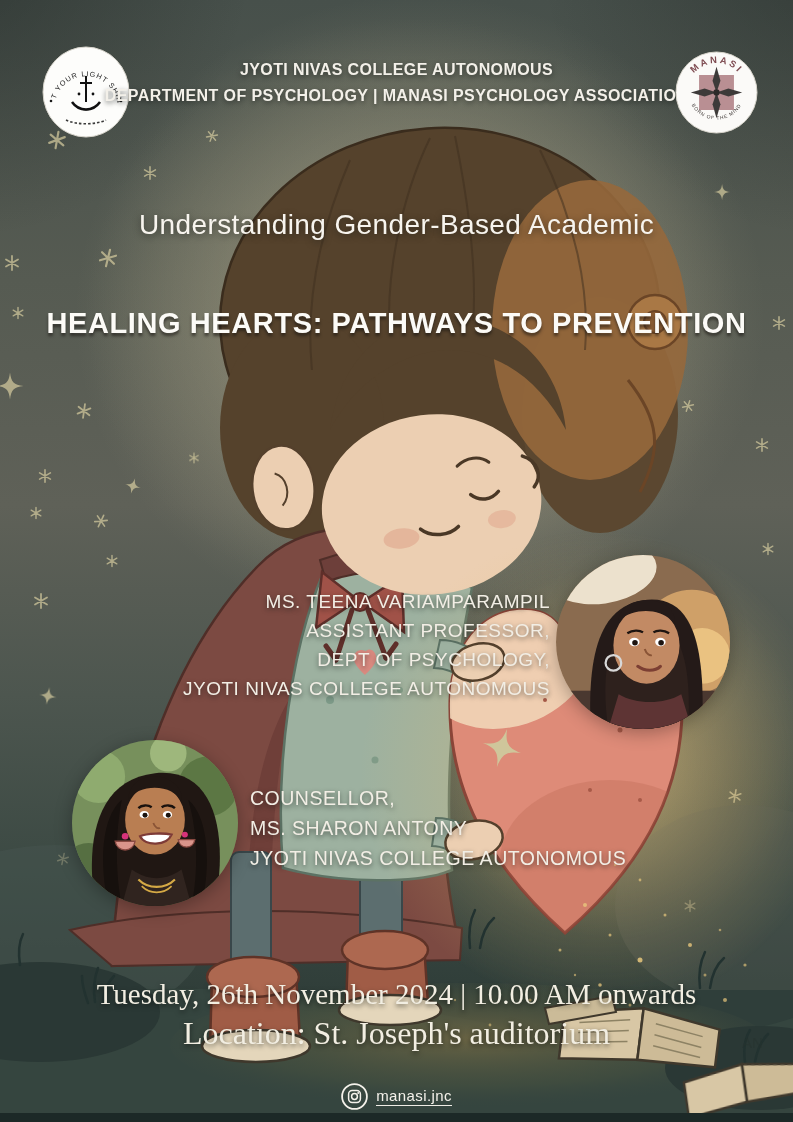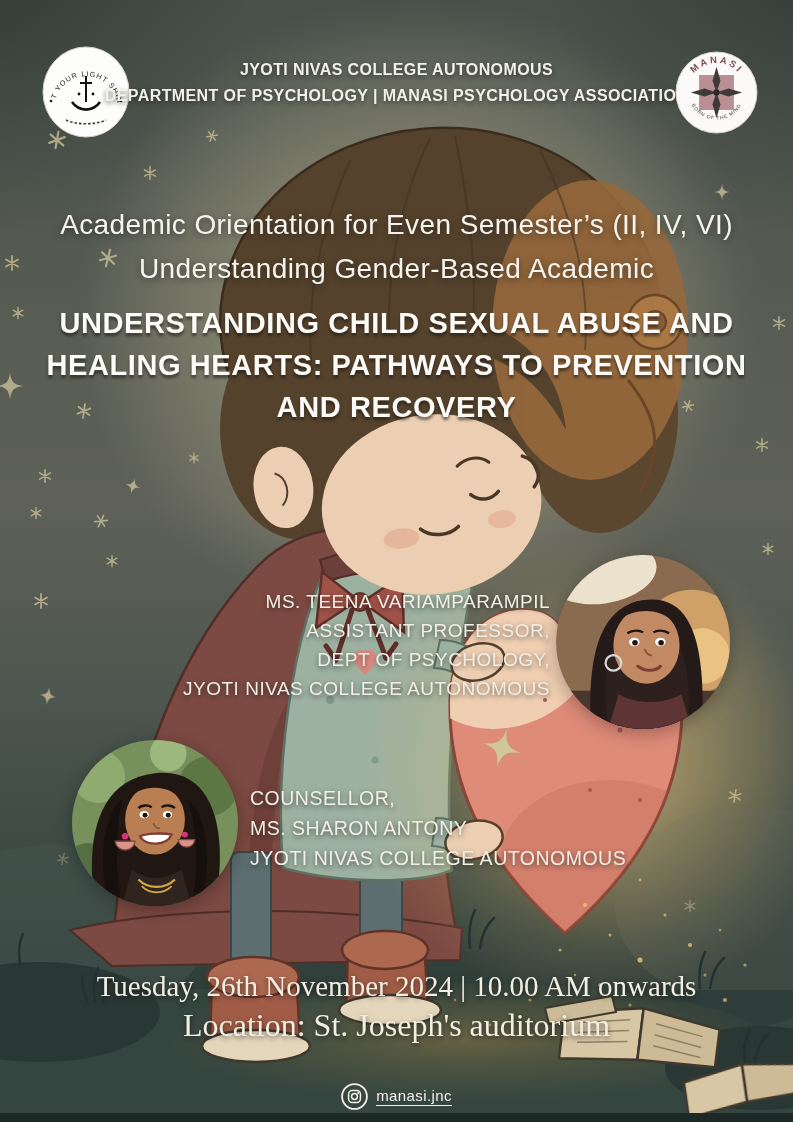--- a/index.html
+++ b/index.html
@@ -35,21 +35,21 @@
   .sp1{right:243px;top:587px;text-align:right;line-height:29px;}
   .sp2{left:250px;top:783px;text-align:left;line-height:30px;font-size:19.5px;}
   .photo{position:absolute;border-radius:50%;overflow:hidden;box-shadow:0 4px 18px rgba(0,0,0,.30);}
   .photo-1{left:556px;top:555px;width:174px;height:174px;}
   .photo-2{left:72px;top:740px;width:166px;height:166px;}
   .photo svg{width:100%;height:100%;}
   
   .event-info{position:absolute;left:0;right:0;top:966px;text-align:center;
     font-family:"Liberation Serif",serif;color:#f2eee2;
     text-shadow:0 2px 5px rgba(10,14,12,.6);}
-  .event-info .l1{font-size:29px;line-height:40px;}
+  .event-info .l1{font-size:29px;line-height:40px;margin-top:8px;}
   .event-info .l2{font-size:32px;line-height:38px;}
   
   .footer{position:absolute;left:0;right:0;top:1083px;display:flex;justify-content:center;
     align-items:center;gap:8px;}
   .ig-handle{color:#f4f1ea;font-size:15px;letter-spacing:.4px;text-decoration:none;
     border-bottom:1.2px solid #f0ede6;padding-bottom:1px;}
   .bottom-strip{position:absolute;left:0;bottom:0;width:100%;height:9px;background:#1c2927;}
 </style>
 </head>
 <body>
@@ -313,28 +313,25 @@
           <textPath href="#manasiTop" startOffset="50%" text-anchor="middle">MANASI</textPath>
         </text>
         <text font-size="5" fill="#4a4442" letter-spacing="0.8" font-family="Liberation Sans,sans-serif">
           <textPath href="#manasiBottom" startOffset="50%" text-anchor="middle">BORN OF THE MIND</textPath>
         </text>
       </svg>
     </div>
   </header>
 
   <section class="orientation">
-    <div>Academic Orientation for Even Semester’s (II, IV, VI)</div>
     <div>Understanding Gender-Based Academic</div>
   </section>
 
   <h1 class="main-title" style="margin:0;font-size:29px;">
-    <div>UNDERSTANDING CHILD SEXUAL ABUSE AND</div>
     <div>HEALING HEARTS: PATHWAYS TO PREVENTION</div>
-    <div>AND RECOVERY</div>
   </h1>
 
   <section>
     <div class="speaker-text sp1">
       <div>MS. TEENA VARIAMPARAMPIL</div>
       <div>ASSISTANT PROFESSOR,</div>
       <div>DEPT OF PSYCHOLOGY,</div>
       <div>JYOTI NIVAS COLLEGE AUTONOMOUS</div>
     </div>
     <div class="photo photo-1">

